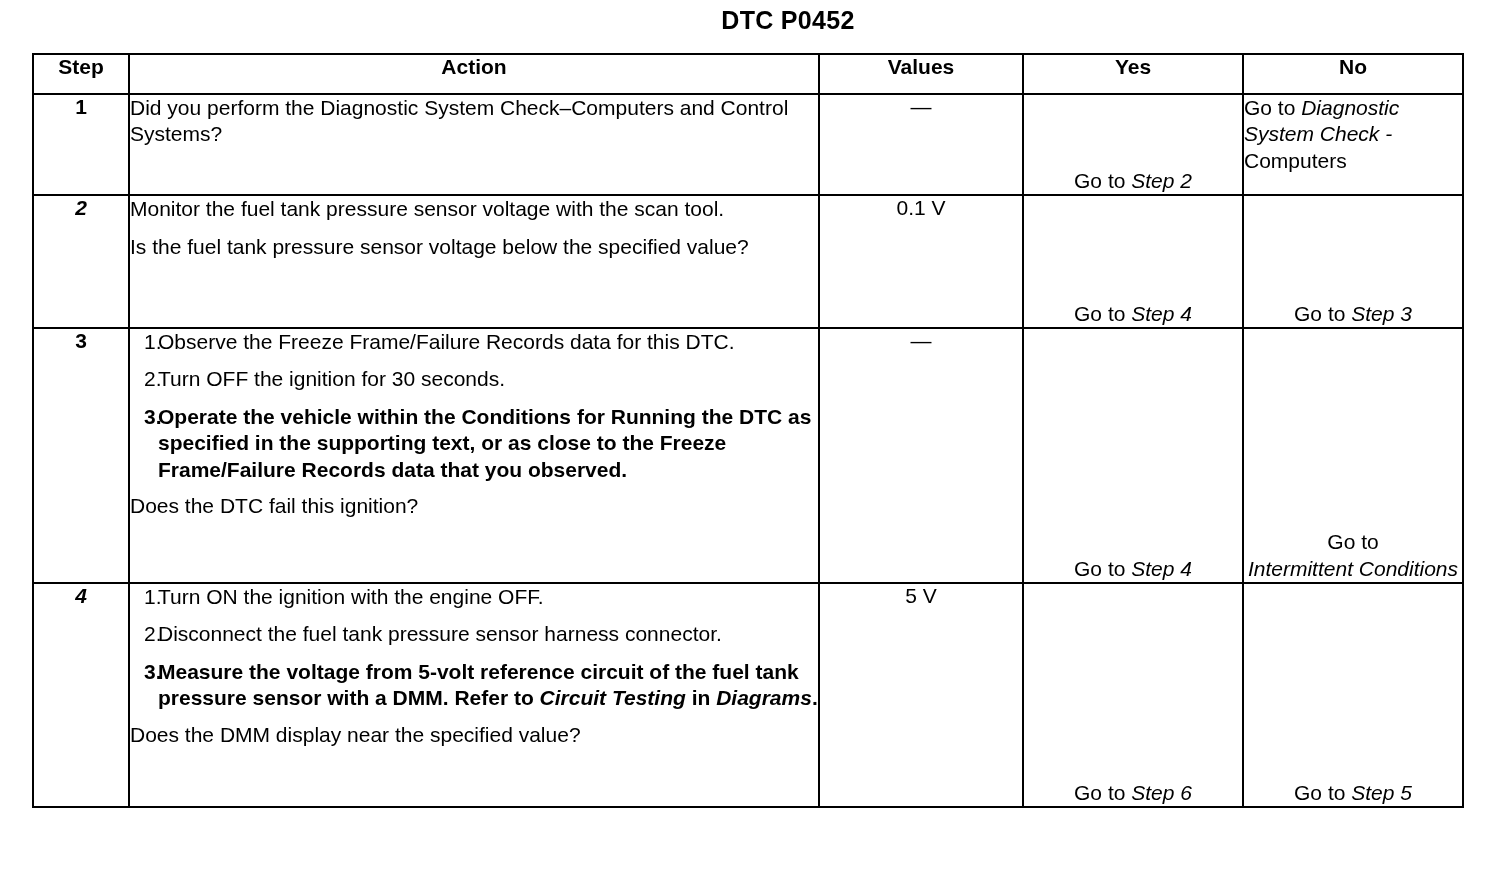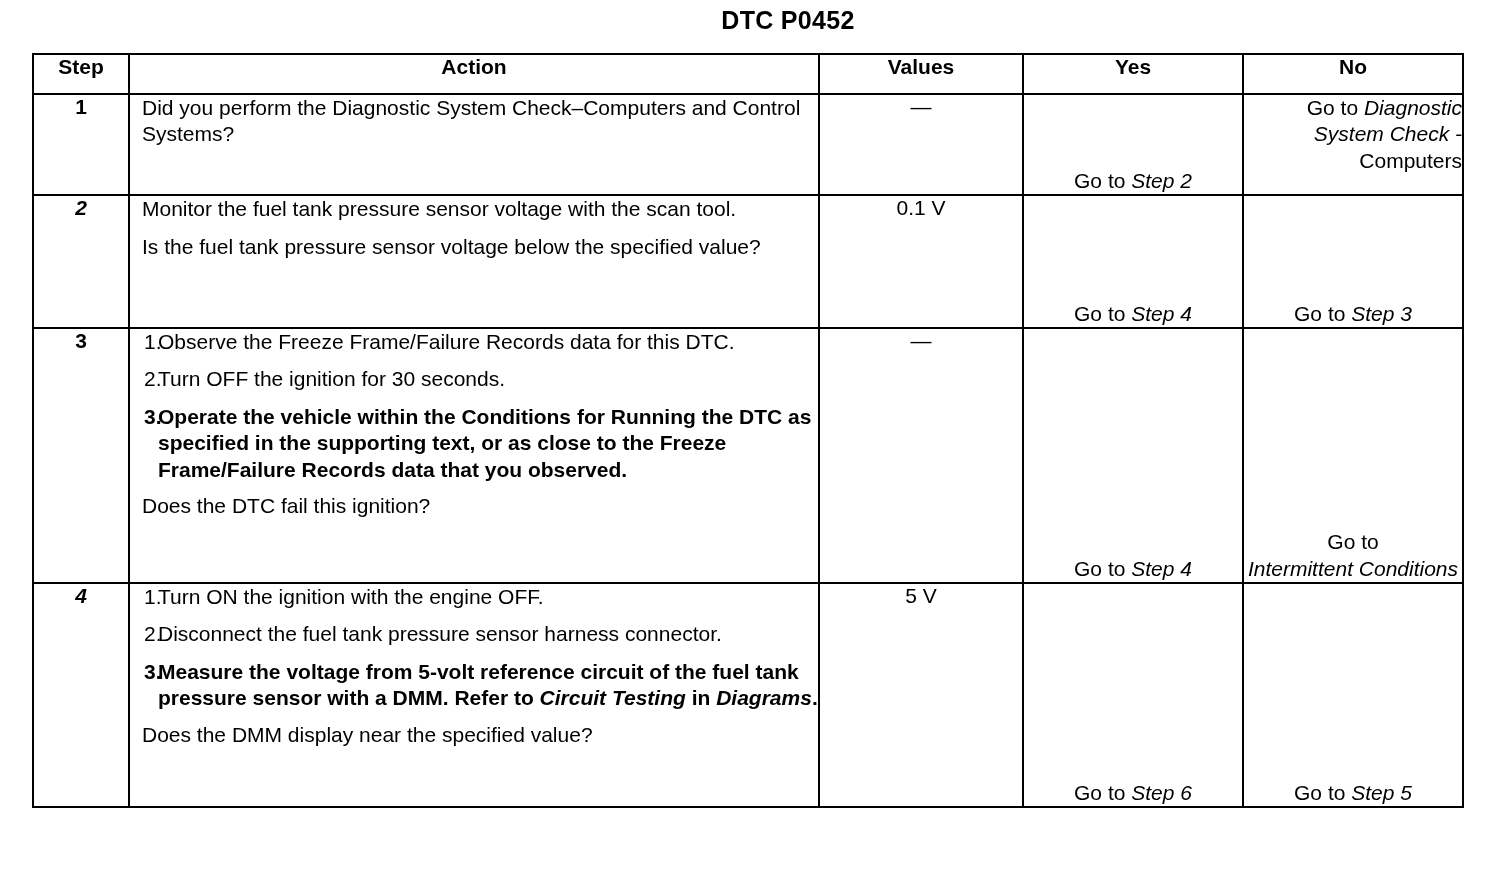--- a/index.html
+++ b/index.html
@@ -98,21 +98,21 @@
     font-size: 21px;
     line-height: 1.26;
     padding: 6px 8px 8px 8px;
   }
   td.branch.bottom { vertical-align: bottom; }
   td.branch.top    { vertical-align: top; }
 
   .it { font-style: italic; }
 
   p.para {
-    margin: 0 0 12px 12px;
+    margin: 0 0 12px 0;
   }
   p.para.last { margin-bottom: 0; }
 
   ol.steps {
     margin: 0 0 10px 0;
     padding: 0 0 0 0;
     list-style: none;
     counter-reset: sitem;
   }
   ol.steps li {
@@ -158,21 +158,21 @@
       <tr>
         <td class="stepnum" style="height:99px;">1</td>
         <td class="action">
           <p class="para last">Did you perform the Diagnostic System Check–Computers and Control Systems?</p>
         </td>
         <td class="values">—</td>
         <td class="branch bottom">
           <span>Go to </span><span class="it">Step 2</span>
         </td>
         <td class="branch top">
-          <div style="text-align:right;">
+          <div style="text-align:left;">
             <span>Go to </span><span class="it">Diagnostic System Check -</span>
             <span>Computers</span>
           </div>
         </td>
       </tr>
 
       <tr>
         <td class="stepnum italic" style="height:131px;">2</td>
         <td class="action">
           <p class="para">Monitor the fuel tank pressure sensor voltage with the scan tool.</p>

